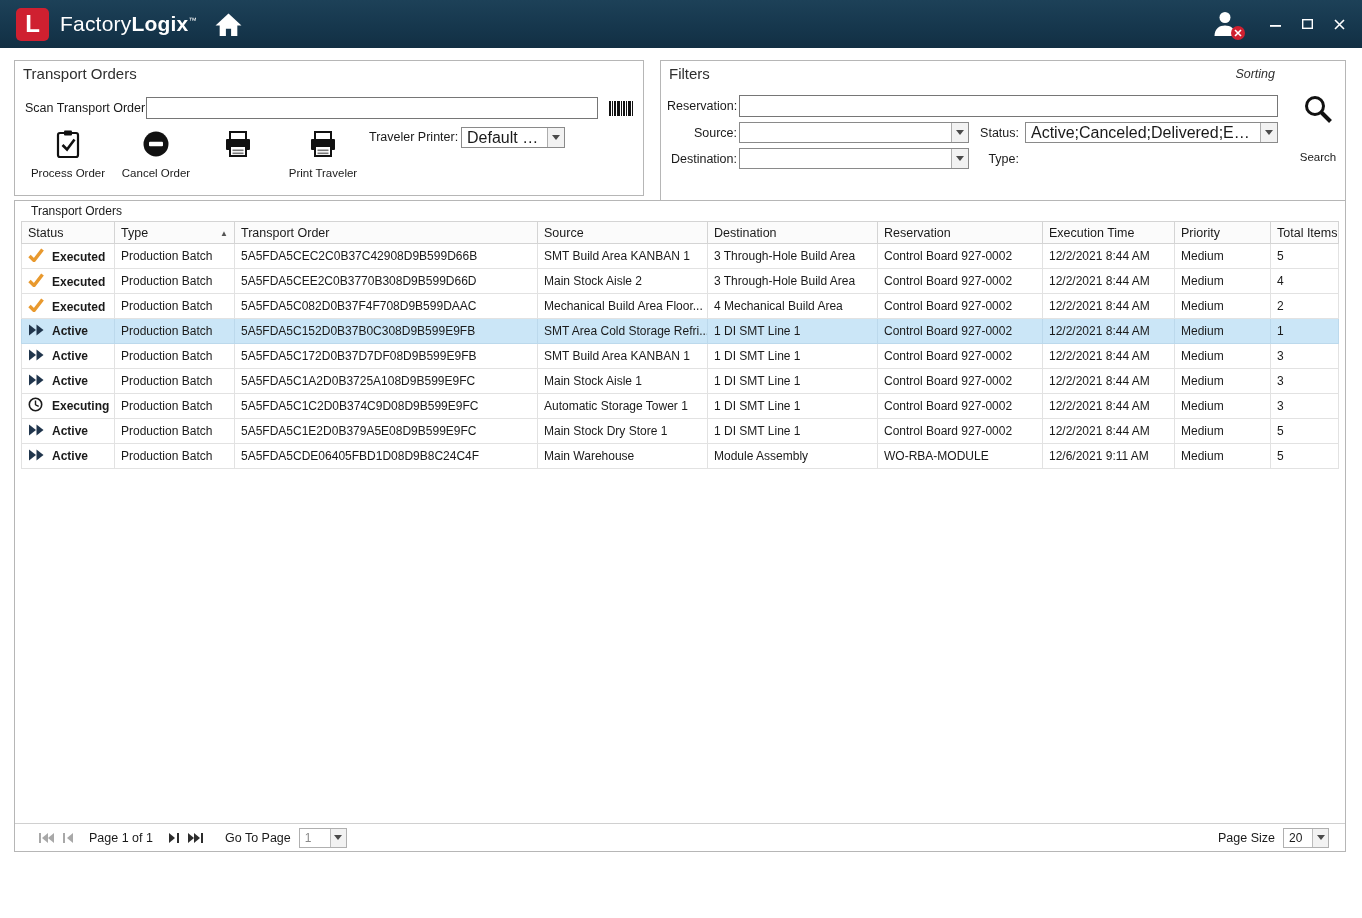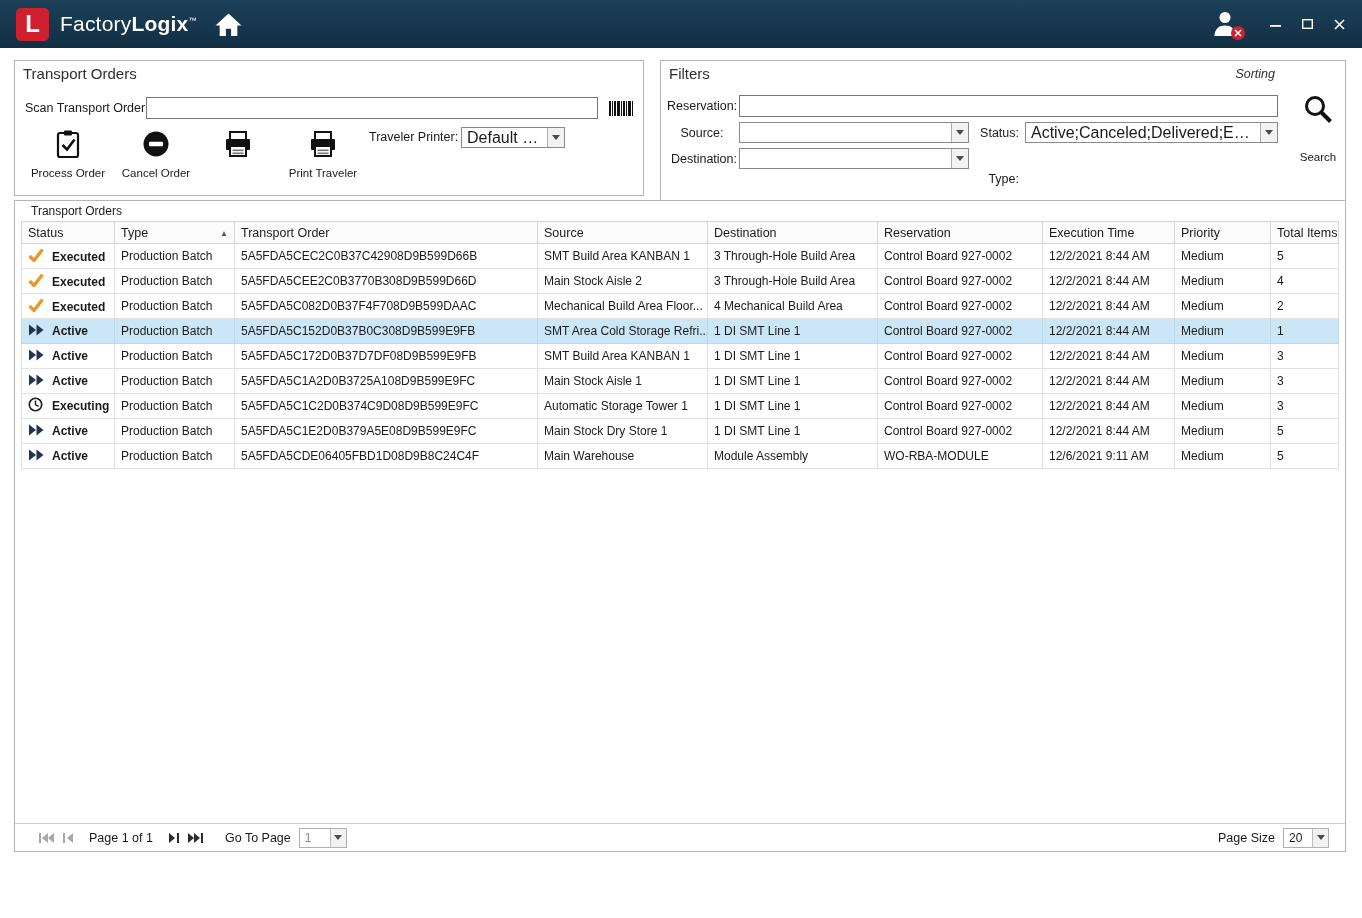--- a/index.html
+++ b/index.html
@@ -222,21 +222,21 @@
     </div>
   </div>
 
   <div class="groupbox panel-filters">
     <div class="gb-title">Filters</div>
     <span class="sorting-lbl">Sorting</span>
 
     <span class="lbl" style="position:absolute;left:6px;top:38px;width:70px;text-align:right;">Reservation:</span>
     <input class="txtinput" style="left: 78px; top: 34px; width: 539px;" value="">
 
-    <span class="lbl" style="position:absolute;left:6px;top:65px;width:70px;text-align:center;">Source:</span>
+    <span class="lbl" style="position:absolute;left:6px;top:65px;width:70px;text-align:right;">Source:</span>
     <div class="combo" style="left:78px;top:61px;width:230px;">
       <span class="val"></span>
       <span class="arrowbox">
           <span class="caret"></span>
         </span>
     </div>
 
     <span class="lbl" style="position:absolute;left:6px;top:91px;width:70px;text-align:right;">Destination:</span>
     <div class="combo" style="left:78px;top:87px;width:230px;">
       <span class="val"></span>
@@ -246,21 +246,21 @@
     </div>
 
     <span class="lbl" style="position:absolute;left:296px;top:65px;width:62px;text-align:right;">Status:</span>
     <div class="combo" style="left:364px;top:61px;width:253px;">
       <span class="val">Active;Canceled;Delivered;Executed;Exec...</span>
       <span class="arrowbox">
           <span class="caret"></span>
         </span>
     </div>
 
-    <span class="lbl" style="position:absolute;left:296px;top:91px;width:62px;text-align:right;margin-top:20px;">Type:</span>
+    <span class="lbl" style="position:absolute;left:296px;top:91px;width:62px;text-align:right;">Type:</span>
 
     <div class="search-btn">
       <span>
         <svg width="32" height="32" viewBox="0 0 32 32">
             <circle cx="13" cy="13" r="8.5" fill="none" stroke="#111" stroke-width="3"></circle>
             <line x1="19.5" y1="19.5" x2="28.5" y2="28.5" stroke="#111" stroke-width="4"></line>
           </svg>
       </span>
       <span class="cap">Search</span>
     </div>

